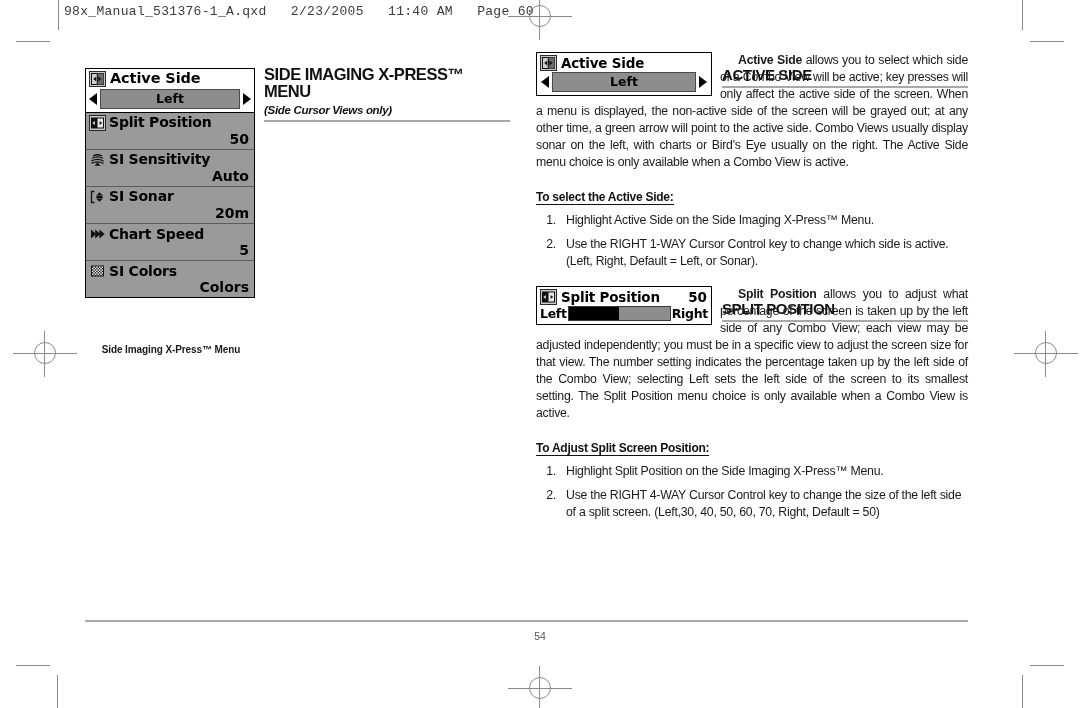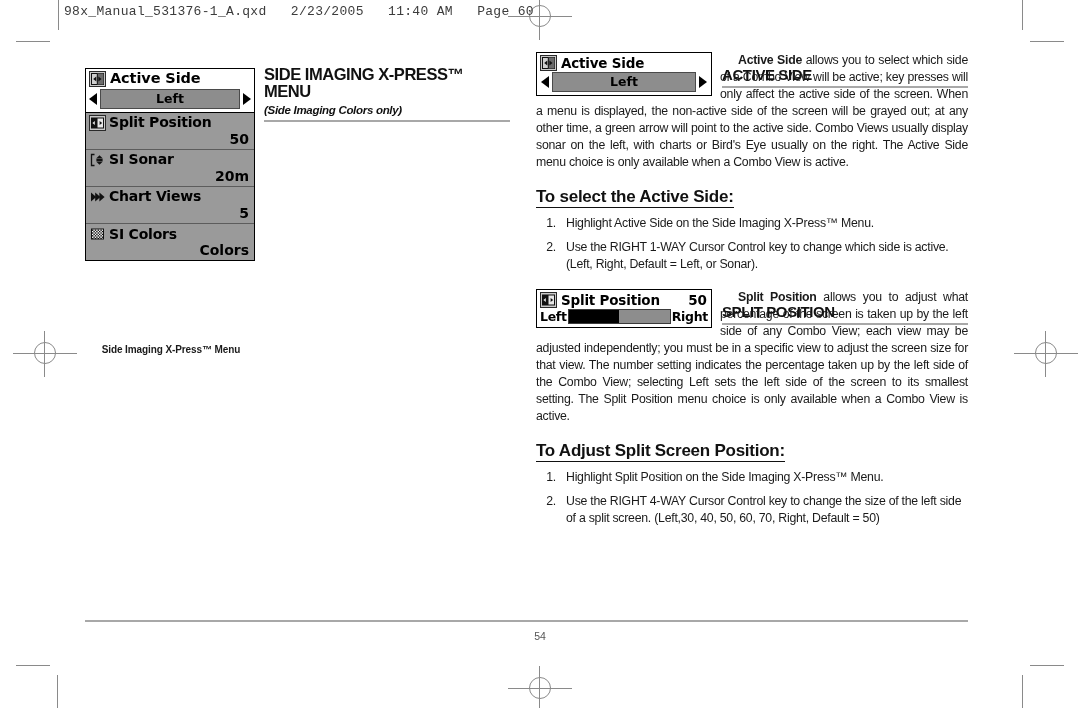--- a/index.html
+++ b/index.html
@@ -243,21 +243,21 @@
     color: #1a1a1a;
     line-height: 1.385;
     letter-spacing: -0.25px;
     text-align: justify;
     margin: 0;
   }
   .para b { font-weight: bold; }
 
   .subtitle-ul {
     font-family: "Liberation Sans", sans-serif;
-    font-size: 17px;
+    font-size: 12px;
     font-weight: bold;
     color: #111;
     letter-spacing: -0.25px;
     display: inline-block;
     border-bottom: 1.4px solid #111;
     padding-bottom: 0px;
   }
   .olist { margin: 0; padding: 0; list-style: none; }
   .olist li {
     display: flex;
@@ -435,20 +435,35 @@
             <polygon points="5.8,6 3.4,8 5.8,10" fill="#e8e8e8"></polygon>
             <polygon points="10.6,6 13.2,8 10.6,10" fill="#111"></polygon>
           </svg>
         </span>
         <span class="lcd-row-label">Split Position</span>
       </div>
       <div class="lcd-row-val">50</div>
     </div>
 
 
+    <div class="lcd-row">
+      <div class="lcd-row-top">
+        <span class="licon">
+          <svg width="17" height="16" viewBox="0 0 17 16">
+            <path d="M4 4 Q8.5 1.5 13 4" stroke="#111" stroke-width="1.3" fill="none"></path>
+            <path d="M3 6.3 Q8.5 3.4 14 6.3" stroke="#111" stroke-width="1.3" fill="none"></path>
+            <path d="M2.5 8.8 Q8.5 5.8 14.5 8.8" stroke="#111" stroke-width="1.3" fill="none"></path>
+            <path d="M2.5 11.4 Q8.5 8.4 14.5 11.4" stroke="#111" stroke-width="1.3" fill="none"></path>
+            <path d="M5.5 13.8 L8.5 10.2 L11.5 13.8 Z" fill="#111"></path>
+          </svg>
+        </span>
+        <span class="lcd-row-label">SI Sensitivity</span>
+      </div>
+      <div class="lcd-row-val">Auto</div>
+    </div>
 
     <div class="lcd-row">
       <div class="lcd-row-top">
         <span class="licon">
           <svg width="17" height="16" viewBox="0 0 17 16">
             <path d="M5.5 2.5 L2.5 2.5 L2.5 13.5 L5.5 13.5" stroke="#111" stroke-width="1.3" fill="none"></path>
             <polygon points="10.5,3.2 13.6,6.2 7.4,6.2" fill="#111"></polygon>
             <polygon points="10.5,12.8 13.6,9.8 7.4,9.8" fill="#111"></polygon>
             <rect x="7.4" y="6.6" width="6.2" height="2.8" fill="#111"></rect>
           </svg>
@@ -460,21 +475,21 @@
 
     <div class="lcd-row">
       <div class="lcd-row-top">
         <span class="licon">
           <svg width="17" height="16" viewBox="0 0 17 16">
             <polygon points="2,3.5 7.2,8 2,12.5" fill="#111"></polygon>
             <polygon points="6.2,3.5 11.4,8 6.2,12.5" fill="#111"></polygon>
             <polygon points="10.4,3.5 15.6,8 10.4,12.5" fill="#111"></polygon>
           </svg>
         </span>
-        <span class="lcd-row-label">Chart Views</span>
+        <span class="lcd-row-label">Chart Speed</span>
       </div>
       <div class="lcd-row-val">5</div>
     </div>
 
     <div class="lcd-row">
       <div class="lcd-row-top">
         <span class="licon">
           <svg width="17" height="16" viewBox="0 0 17 16">
             <rect x="2.5" y="3" width="12" height="10" fill="#ffffff" stroke="#111" stroke-width="1"></rect>
             <g fill="#111">
@@ -513,21 +528,21 @@
       </div>
       <div class="lcd-row-val">Colors</div>
     </div>
 
   </div>
 
   <div class="lcd-caption">Side Imaging X-Press™ Menu</div>
 
   <div class="col-mid">
     <h1 class="h1">SIDE IMAGING X-PRESS™ MENU</h1>
-    <div class="subhead">(Side Imaging Colors only)</div>
+    <div class="subhead">(Side Cursor Views only)</div>
     <div class="rule"></div>
   </div>
 
   <div class="col-right">
 
     <div class="sec-heading-row">
       <div style="width:178px; flex:0 0 178px;"></div>
       <div class="sec-head-text">
         <h2 class="h2">ACTIVE SIDE</h2>
         <div class="h2rule"></div>

